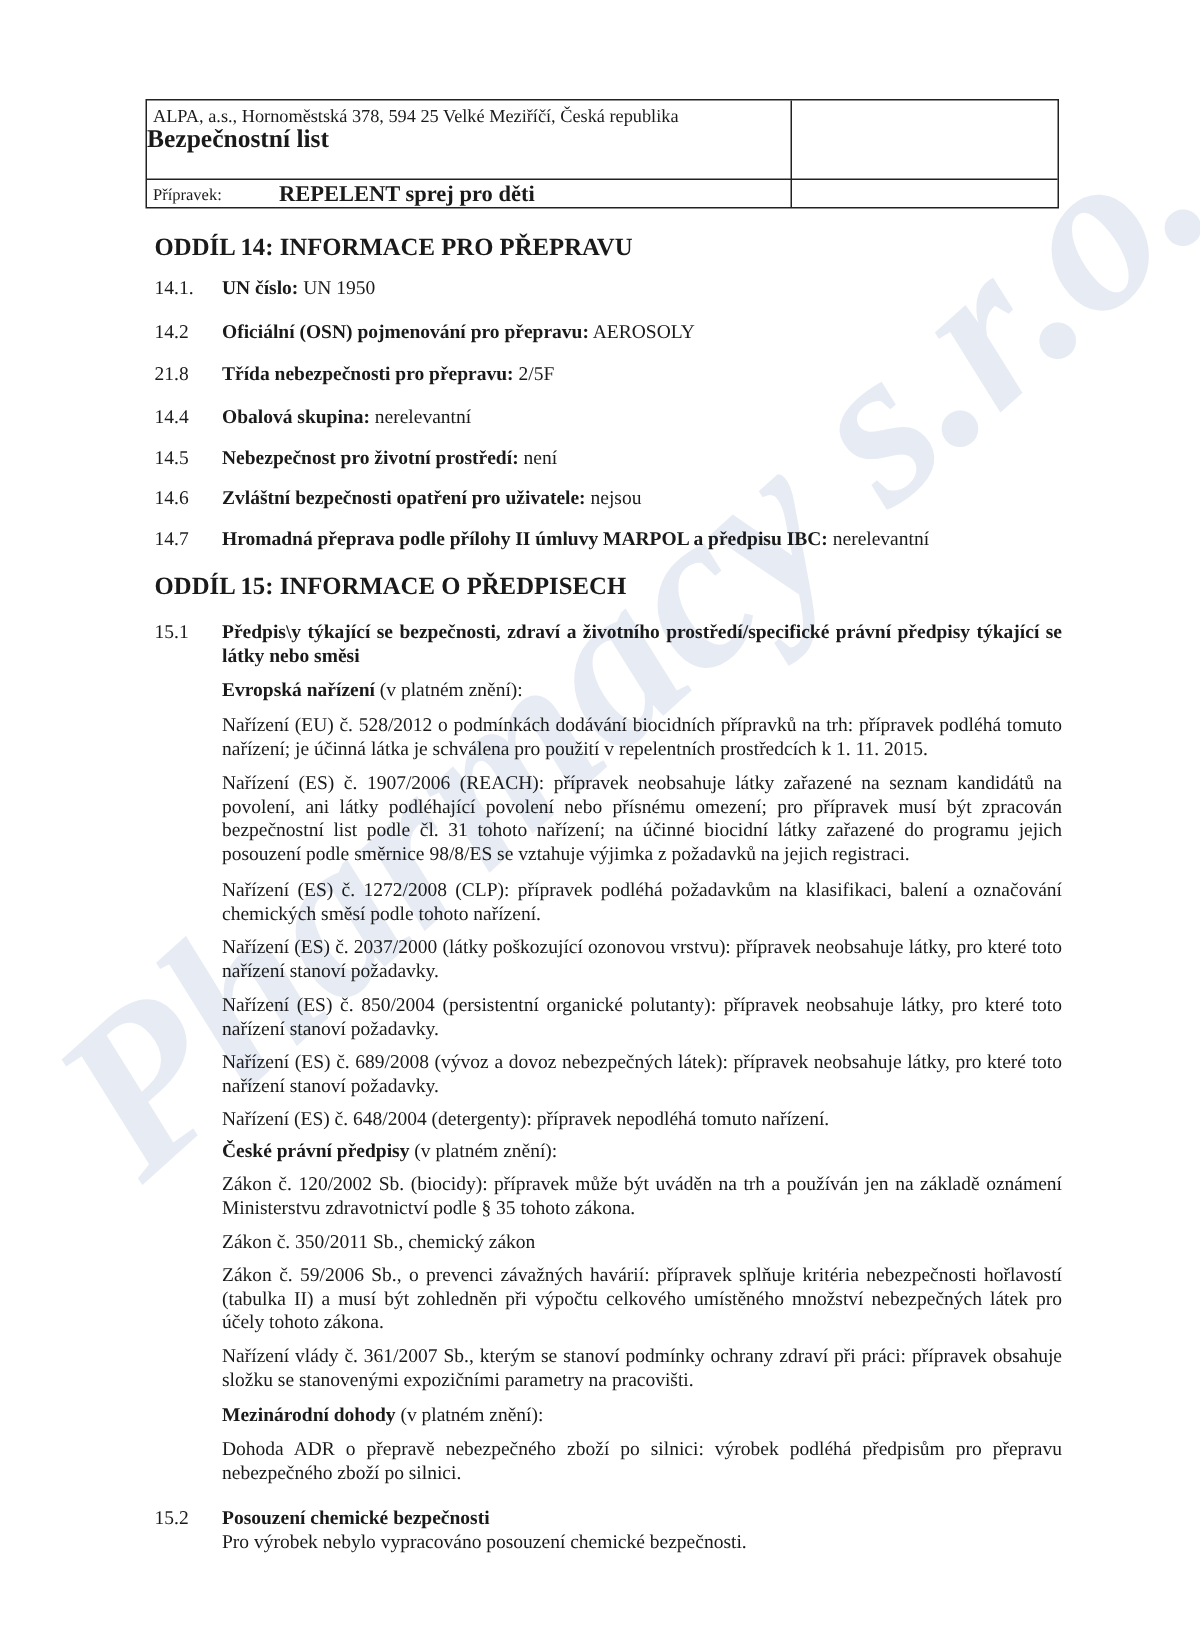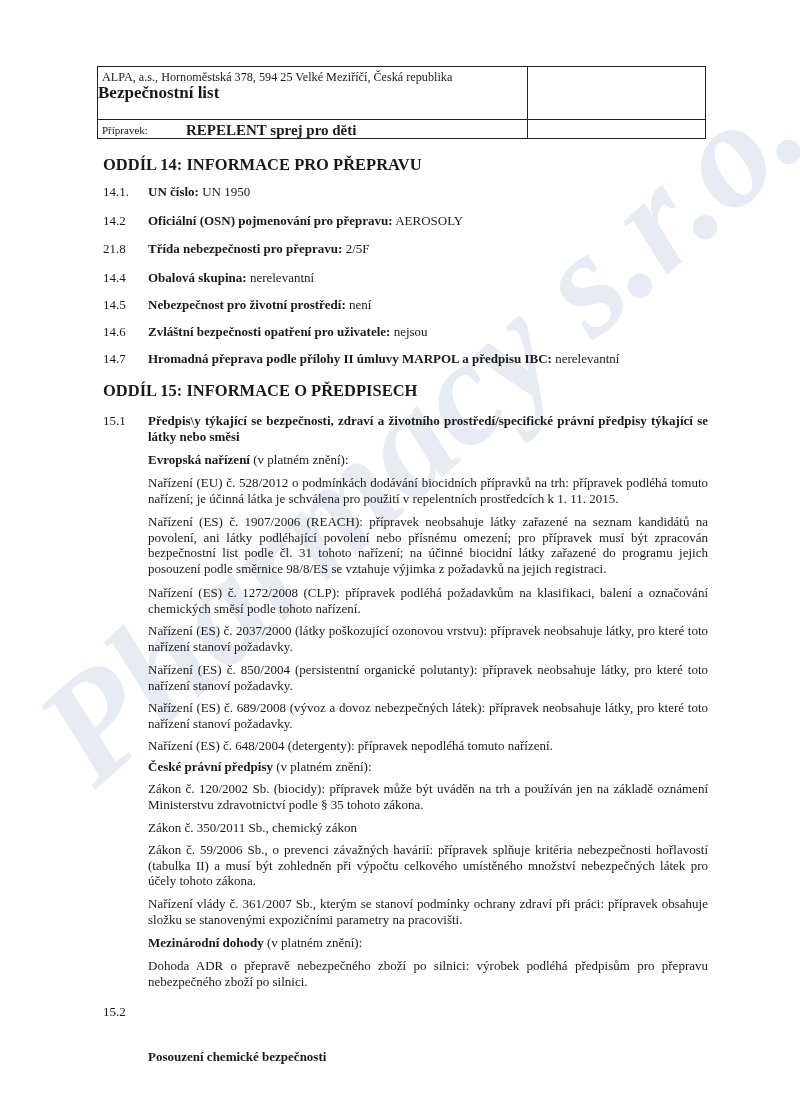--- a/index.html
+++ b/index.html
@@ -111,15 +111,15 @@
   <div class="para" style="top:781px">Zákon č. 120/2002 Sb. (biocidy): přípravek může být uváděn na trh a používán jen na základě oznámení Ministerstvu zdravotnictví podle § 35 tohoto zákona.</div>
   <div class="para" style="top:820px">Zákon č. 350/2011 Sb., chemický zákon</div>
   <div class="para" style="top:842px">Zákon č. 59/2006 Sb., o prevenci závažných havárií: přípravek splňuje kritéria nebezpečnosti hořlavostí (tabulka II) a musí být zohledněn při výpočtu celkového umístěného množství nebezpečných látek pro účely tohoto zákona.</div>
   <div class="para" style="top:896px">Nařízení vlády č. 361/2007 Sb., kterým se stanoví podmínky ochrany zdraví při práci: přípravek obsahuje složku se stanovenými expozičními parametry na pracovišti.</div>
 
   <div class="para" style="top:935px"><b>Mezinárodní dohody</b><span> (v platném znění):</span></div>
   <div class="para" style="top:958px">Dohoda ADR o přepravě nebezpečného zboží po silnici: výrobek podléhá předpisům pro přepravu nebezpečného zboží po silnici.</div>
 
   <div class="item" style="top:1004px">
     <span class="num">15.2</span>
-    <span class="body" style="line-height:16px;margin-top:45px;"><b>Posouzení chemické bezpečnosti</b><br></span>
+    <span class="body" style="line-height:16px;"><b>Posouzení chemické bezpečnosti</b><br><span>Pro výrobek nebylo vypracováno posouzení chemické bezpečnosti.</span></span>
   </div>
 </div>
 
 </body></html>

